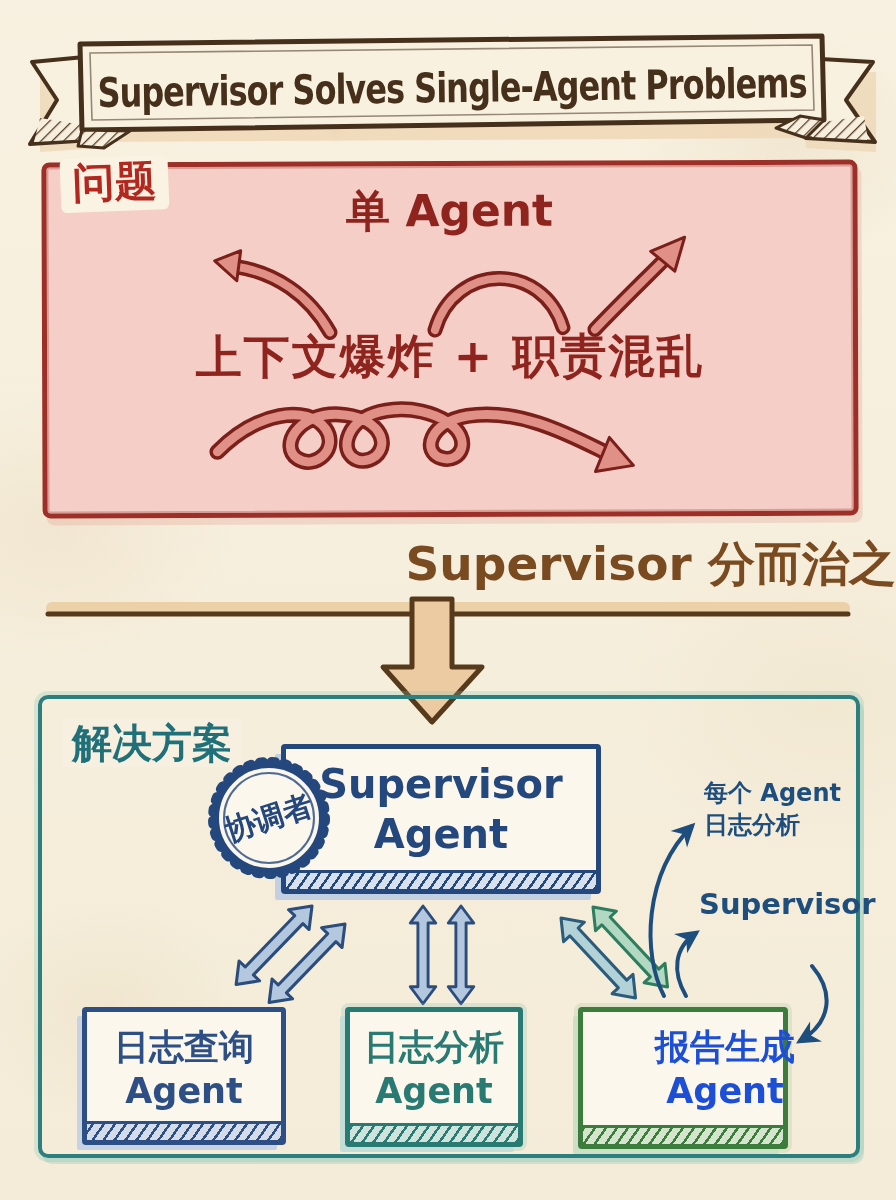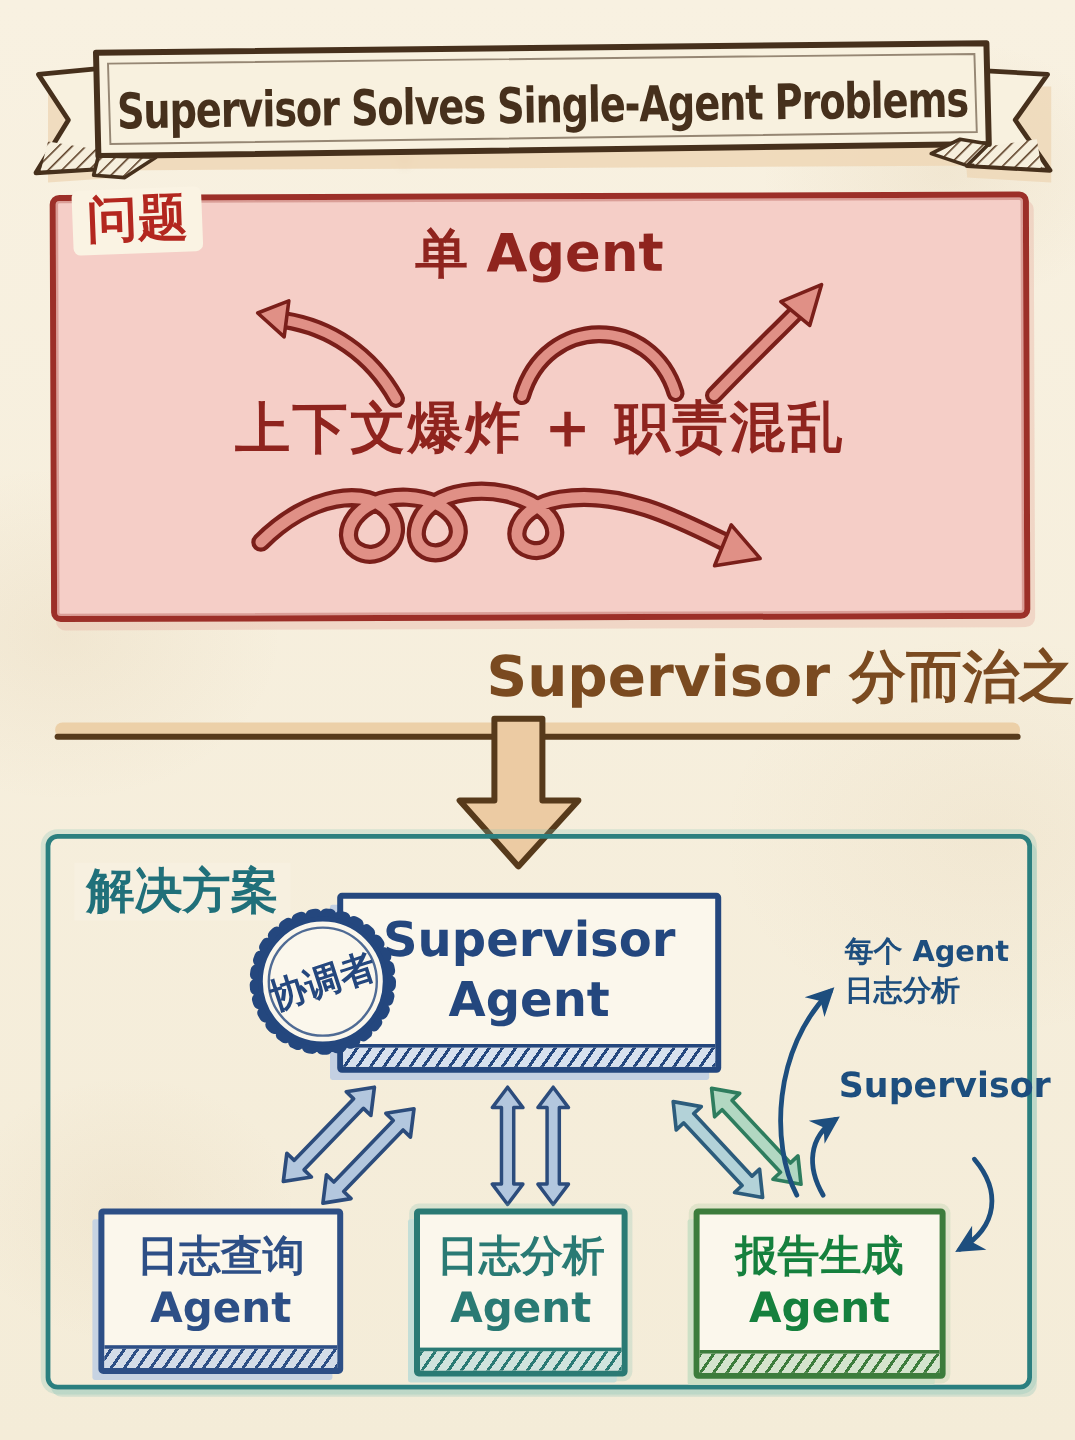--- a/index.html
+++ b/index.html
@@ -87,21 +87,21 @@
   #supervisor-box .box-text{font-size:40px;color:#24477e;}
   .agent-box .box-text{top:14px;font-size:35px;}
   #agent-box-1{left:40px;top:308px;width:204px;height:138px;border:5px solid #2d4f86;color:#2d4f86;box-shadow:-7px 7px 0 -2px #c7d3e2;}
   #agent-box-1 .bar{background:repeating-linear-gradient(-55deg,#2d4f86 0 2.5px,#d3dce8 2.5px 9px);}
   #agent-box-1 .box-text{color:#2d4f86;}
   #agent-box-2{left:303px;top:308px;width:178px;height:140px;border:5px solid #2a7a74;color:#2a7a74;box-shadow:-7px 7px 0 -2px #c4ded7, 0 0 0 4px rgba(120,185,175,.22);}
   #agent-box-2 .bar{background:repeating-linear-gradient(-55deg,#2a7a74 0 2.5px,#cfe3dd 2.5px 9px);}
   #agent-box-2 .box-text{color:#2a7a74;}
   #agent-box-3{left:536px;top:308px;width:210px;height:142px;border:5px solid #3c7c3c;color:#3c7c3c;box-shadow:-7px 7px 0 -2px #cde0c6, 0 0 0 4px rgba(140,190,140,.20);}
   #agent-box-3 .bar{background:repeating-linear-gradient(-55deg,#3c7c3c 0 2.5px,#d4e4cd 2.5px 9px);}
-  #agent-box-3 .box-text{color:#15803d;}
+  #agent-box-3 .box-text{color:#1d4ed8;padding-left:42px;}
 
   #coordinator-badge{position:absolute;left:163px;top:55px;width:128px;height:128px;z-index:5;}
   #coordinator-badge .badge-text{
     position:absolute;left:0;top:0;width:128px;height:128px;
     display:flex;align-items:center;justify-content:center;
     font-size:30px;font-weight:bold;color:#24477e;transform:rotate(-18deg);
   }
   #solution-art{position:absolute;left:0;top:0;pointer-events:none;}
 
   .note{

